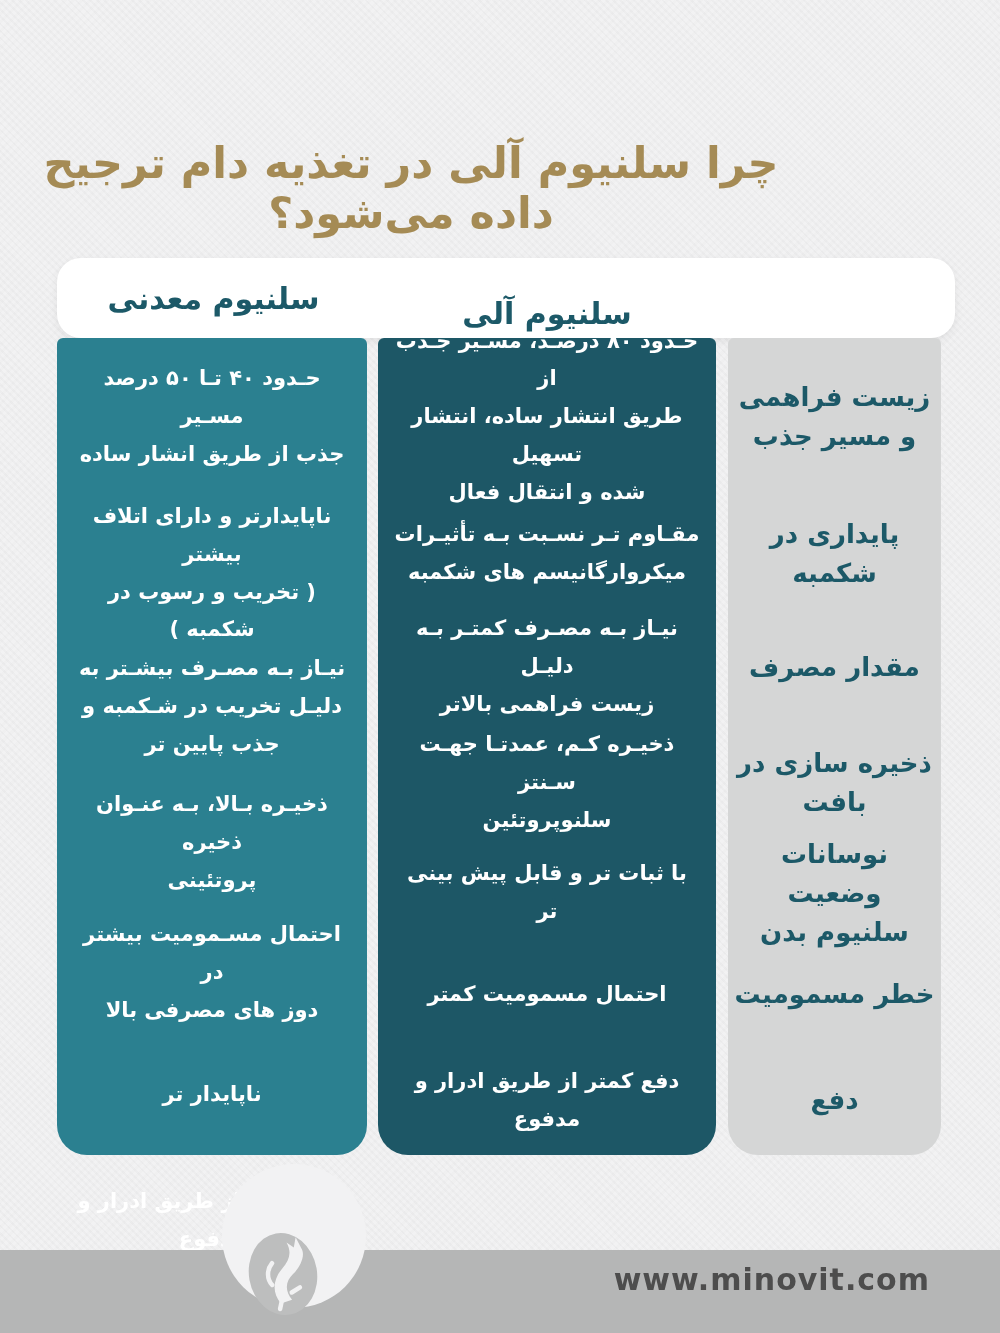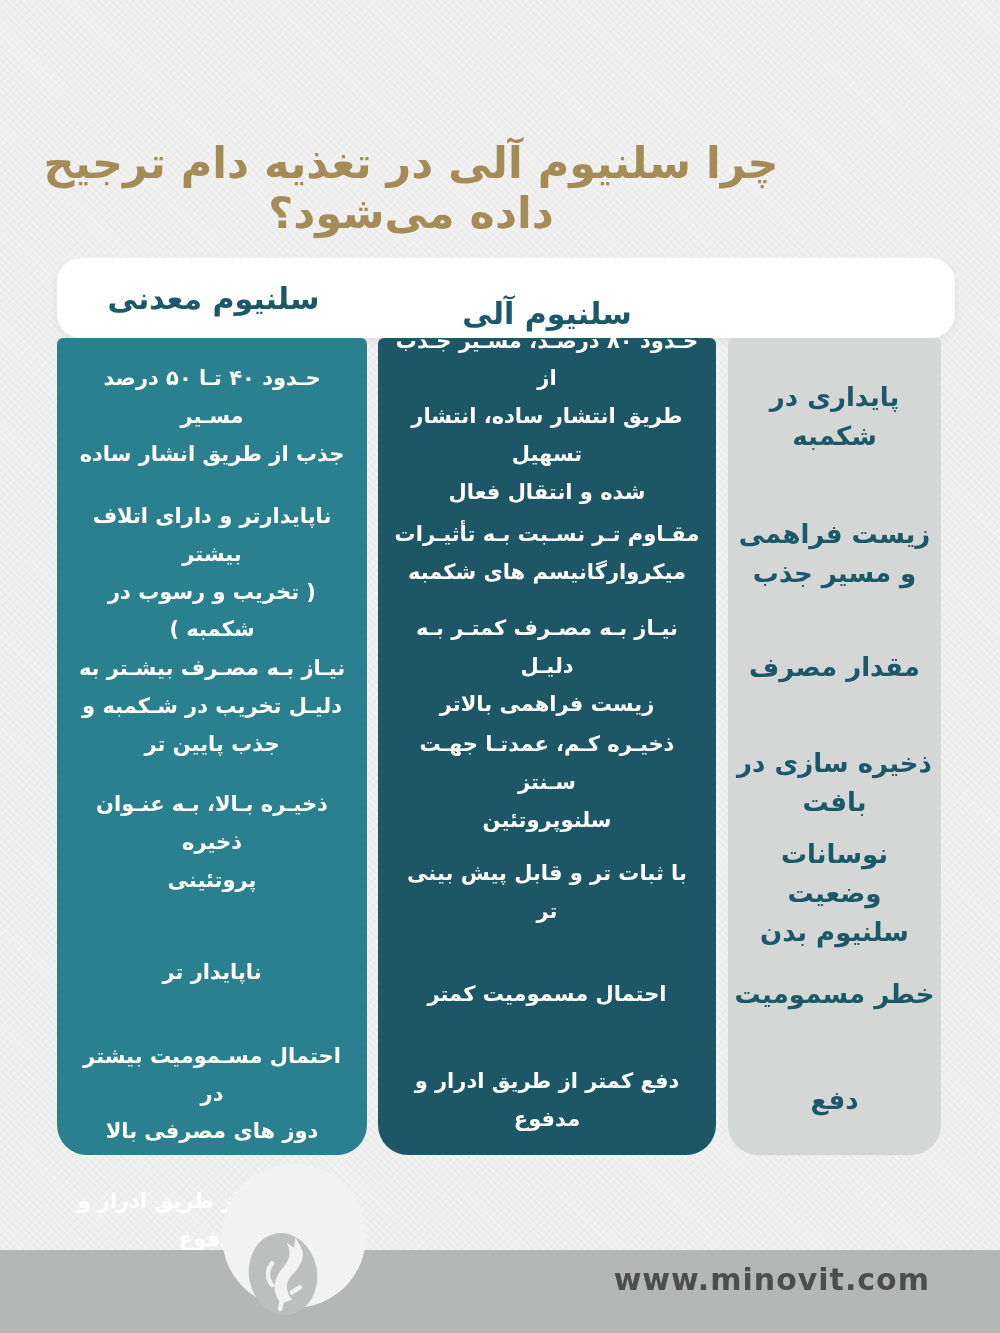--- a/index.html
+++ b/index.html
@@ -90,45 +90,45 @@
 <div class="col mineral-col">
   <div class="cell">حـدود ۴۰ تـا ۵۰ درصد مسـیر
 جذب از طریق انشار ساده</div>
   <div class="cell">ناپایدارتر و دارای اتلاف بیشتر
 ( تخریب و رسوب در شکمبه )</div>
   <div class="cell">نیـاز بـه مصـرف بیشـتر به
 دلیـل تخریب در شـکمبه و
 جذب پایین تر</div>
   <div class="cell">ذخیـره بـالا، بـه عنـوان ذخیره
 پروتئینی</div>
-  <div class="cell">ناپایدار تر</div>
   <div class="cell">احتمال مسـمومیت بیشتر در
 دوز های مصرفی بالا</div>
+  <div class="cell">ناپایدار تر</div>
   <div class="cell">دفع بالاتر از طریق ادرار و مدفوع</div>
 </div>
 
 <div class="col organic-col">
   <div class="cell">حـدود ۸۰ درصـد، مسـیر جـذب از
 طریق انتشار ساده، انتشار تسهیل
 شده و انتقال فعال</div>
   <div class="cell">مقـاوم تـر نسـبت بـه تأثیـرات
 میکروارگانیسم های شکمبه</div>
   <div class="cell">نیـاز بـه مصـرف کمتـر بـه دلیـل
 زیست فراهمی بالاتر</div>
   <div class="cell">ذخیـره کـم، عمدتـا جهـت سـنتز
 سلنوپروتئین</div>
   <div class="cell">با ثبات تر و قابل پیش بینی تر</div>
   <div class="cell">احتمال مسمومیت کمتر</div>
   <div class="cell">دفع کمتر از طریق ادرار و مدفوع</div>
 </div>
 
 <div class="col category-col">
-  <div class="cell">پایداری در شکمبه</div>
   <div class="cell">زیست فراهمی
 و مسیر جذب</div>
+  <div class="cell">پایداری در شکمبه</div>
   <div class="cell">مقدار مصرف</div>
   <div class="cell">ذخیره سازی در بافت</div>
   <div class="cell">نوسانات وضعیت
 سلنیوم بدن</div>
   <div class="cell">خطر مسمومیت</div>
   <div class="cell">دفع</div>
 </div>
 
 <div class="footer-band"></div>
 <div class="footer-notch"></div>

